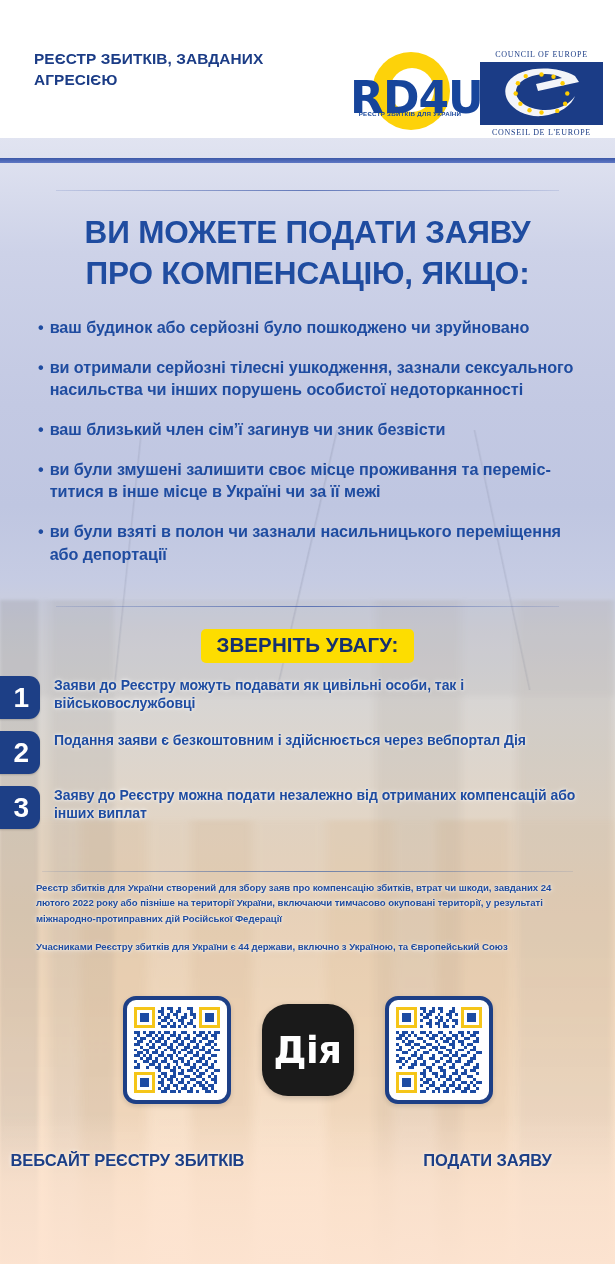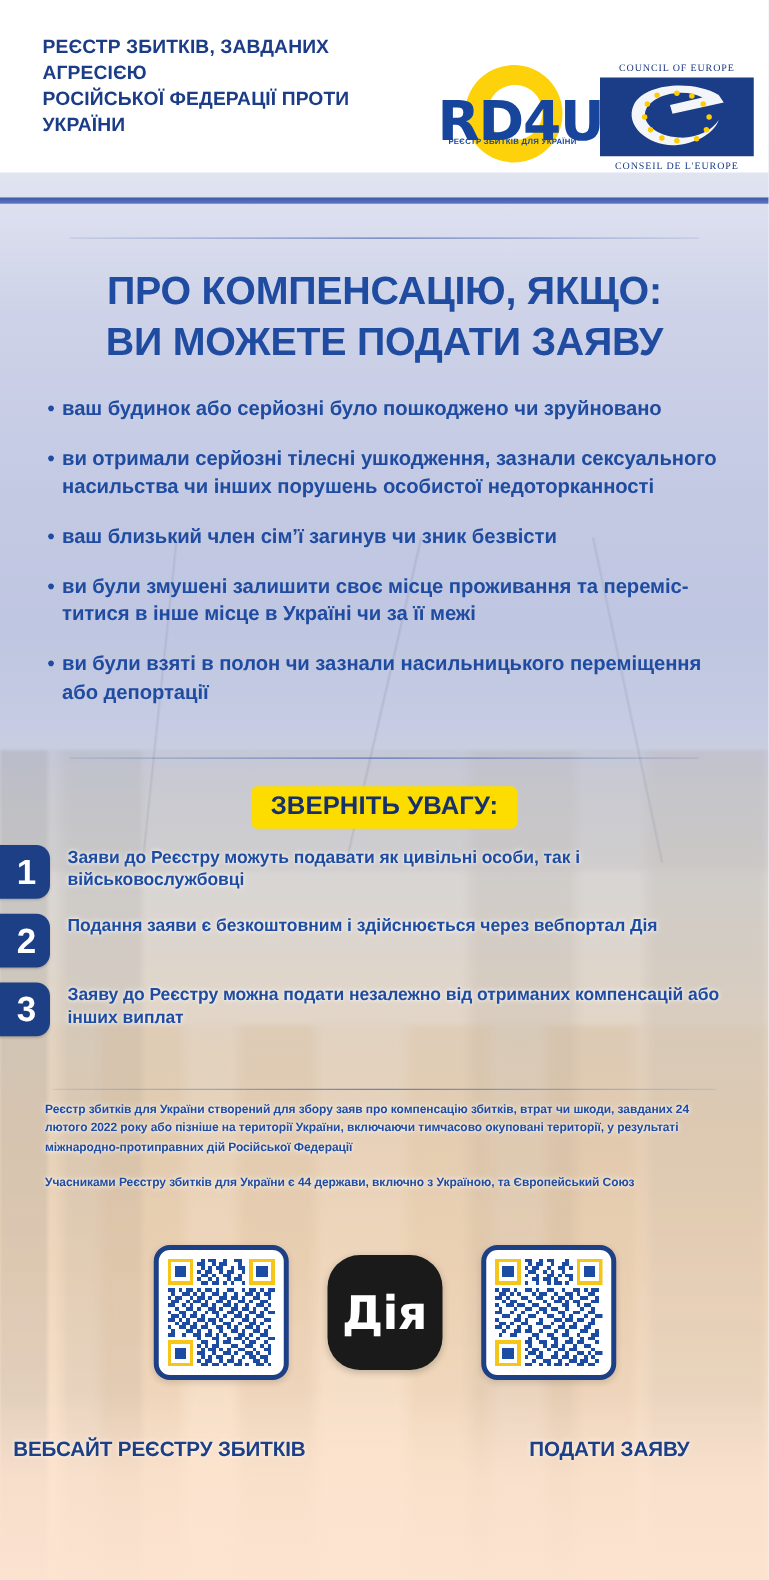--- a/index.html
+++ b/index.html
@@ -236,21 +236,20 @@
 
   <div class="bg-photo"></div>
   <div class="wires"></div>
   <div class="rubble"></div>
   <div class="rubble2"></div>
   <div class="bottom-wash"></div>
 
   <div class="header">
     <div class="header-title">
       <div>РЕЄСТР ЗБИТКІВ, ЗАВДАНИХ АГРЕСІЄЮ</div>
-      <div>РОСІЙСЬКОЇ ФЕДЕРАЦІЇ ПРОТИ УКРАЇНИ</div>
     </div>
 
     <div class="header-logos">
 
       <div class="rd4u">
         <div class="blob"></div>
         <div class="blob2"></div>
         <div class="word">RD4U</div>
         <div class="sub">РЕЄСТР ЗБИТКІВ ДЛЯ УКРАЇНИ</div>
       </div>
@@ -280,22 +279,22 @@
         </div>
         <div class="cap2">CONSEIL DE L'EUROPE</div>
       </div>
 
     </div>
   </div>
   <div class="header-rule"></div>
   <div class="thin-rule" style="top:190px;"></div>
 
   <div class="headline">
+    <div>ВИ МОЖЕТЕ ПОДАТИ ЗАЯВУ</div>
     <div>ПРО КОМПЕНСАЦІЮ, ЯКЩО:</div>
-    <div>ВИ МОЖЕТЕ ПОДАТИ ЗАЯВУ</div>
   </div>
 
   <div class="bullets">
     <div class="bullet">
       <span class="dot">•</span>
       <span class="txt">ваш будинок або серйозні було пошкоджено чи зруйновано</span>
     </div>
     <div class="bullet">
       <span class="dot">•</span>
       <span class="txt">ви отримали серйозні тілесні ушкодження, зазнали сексуального насильства чи інших порушень особистої недоторканності</span>

